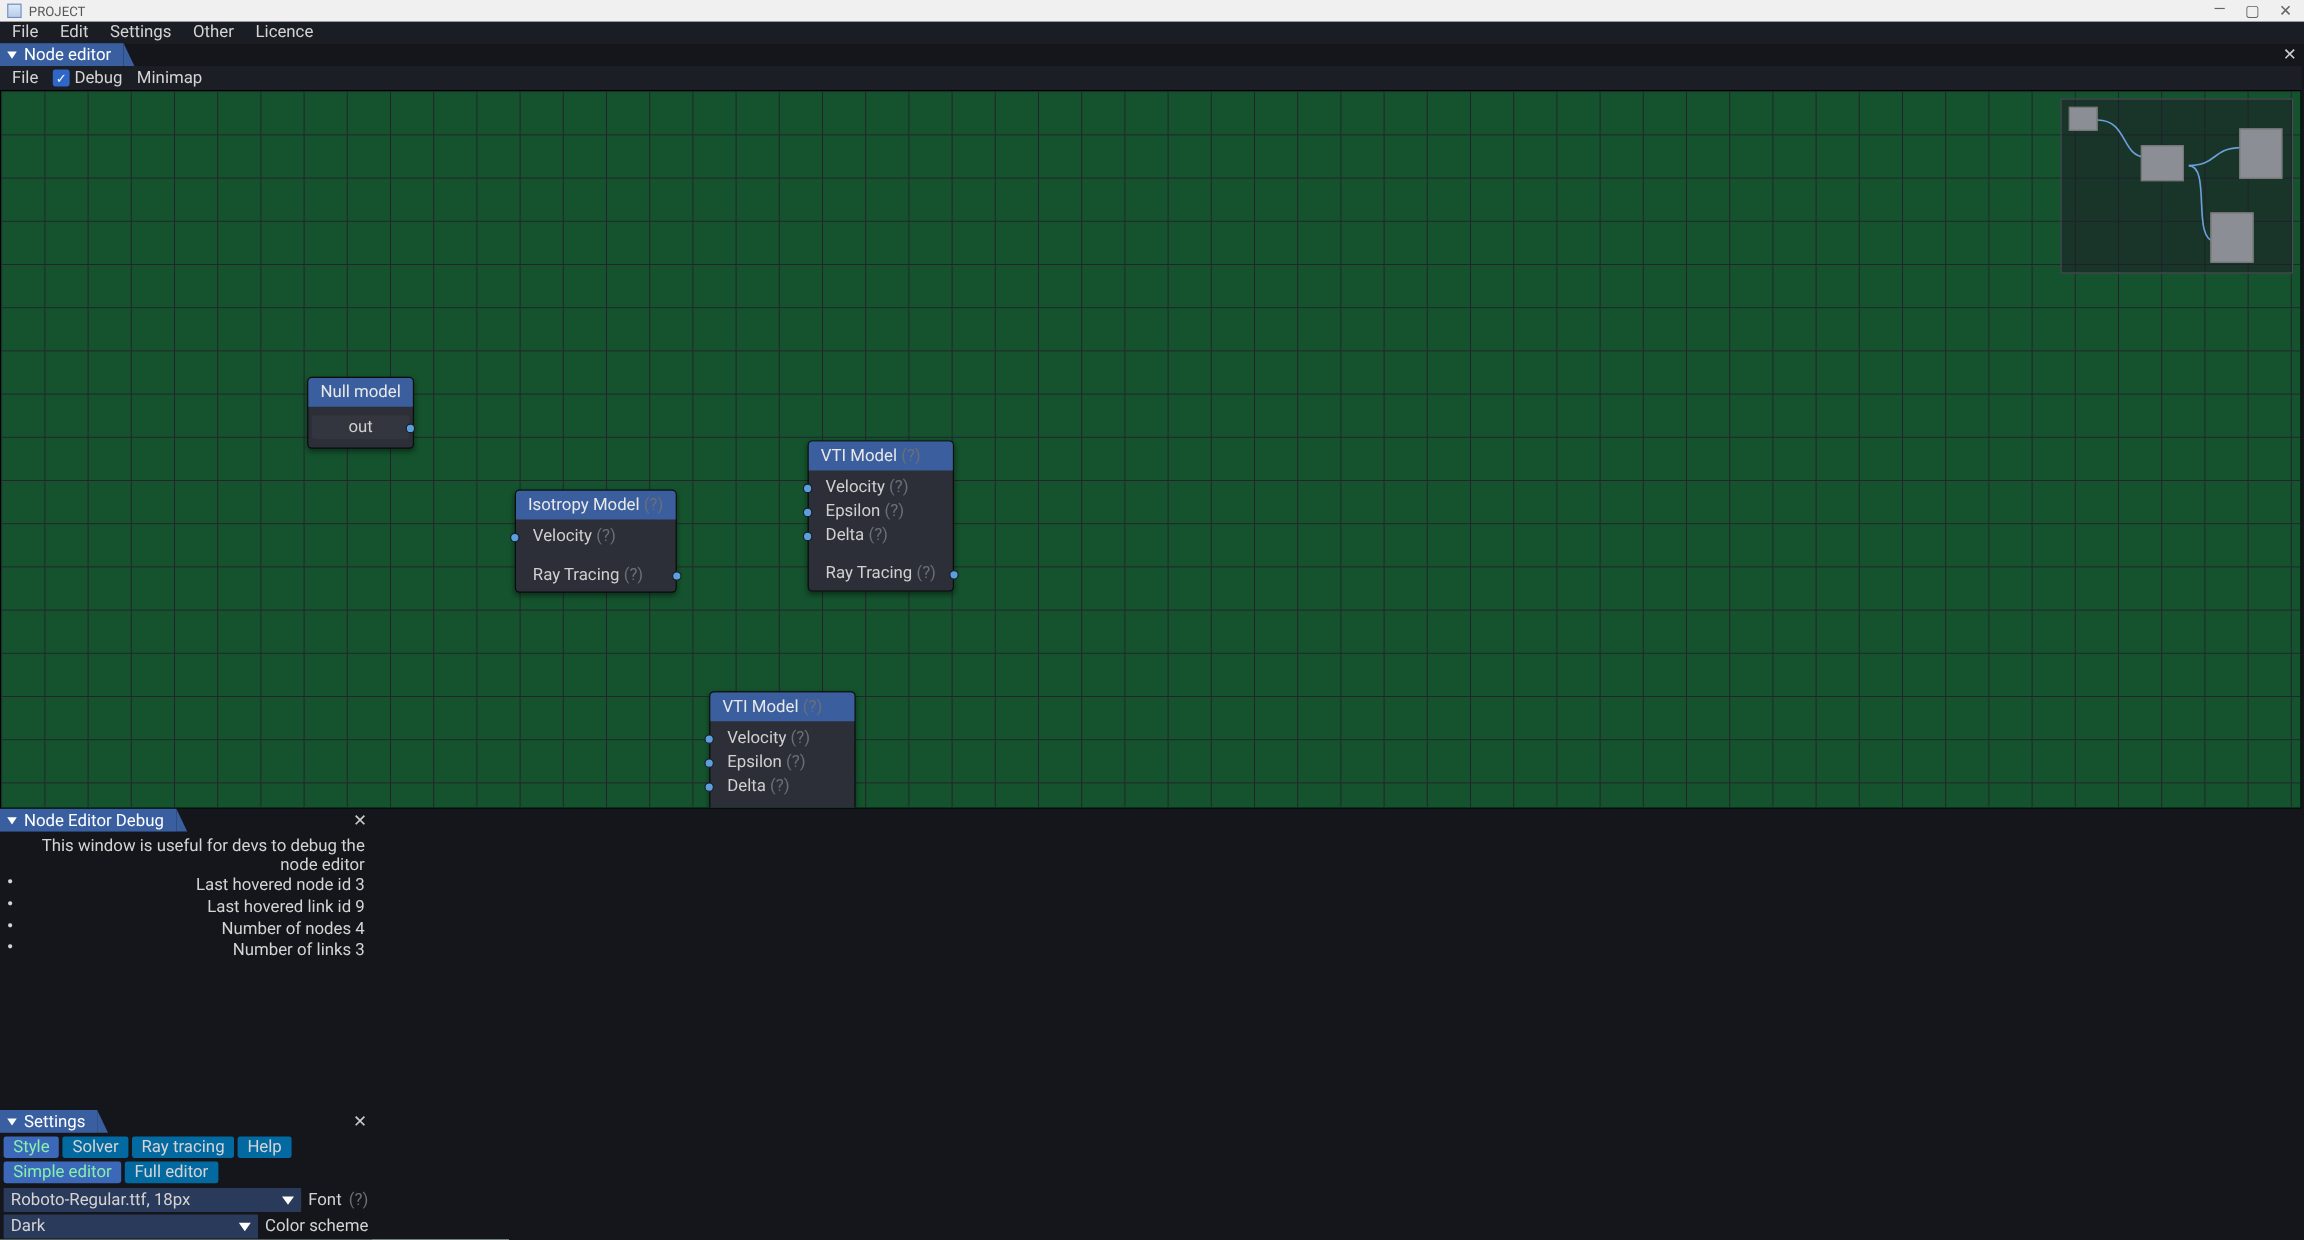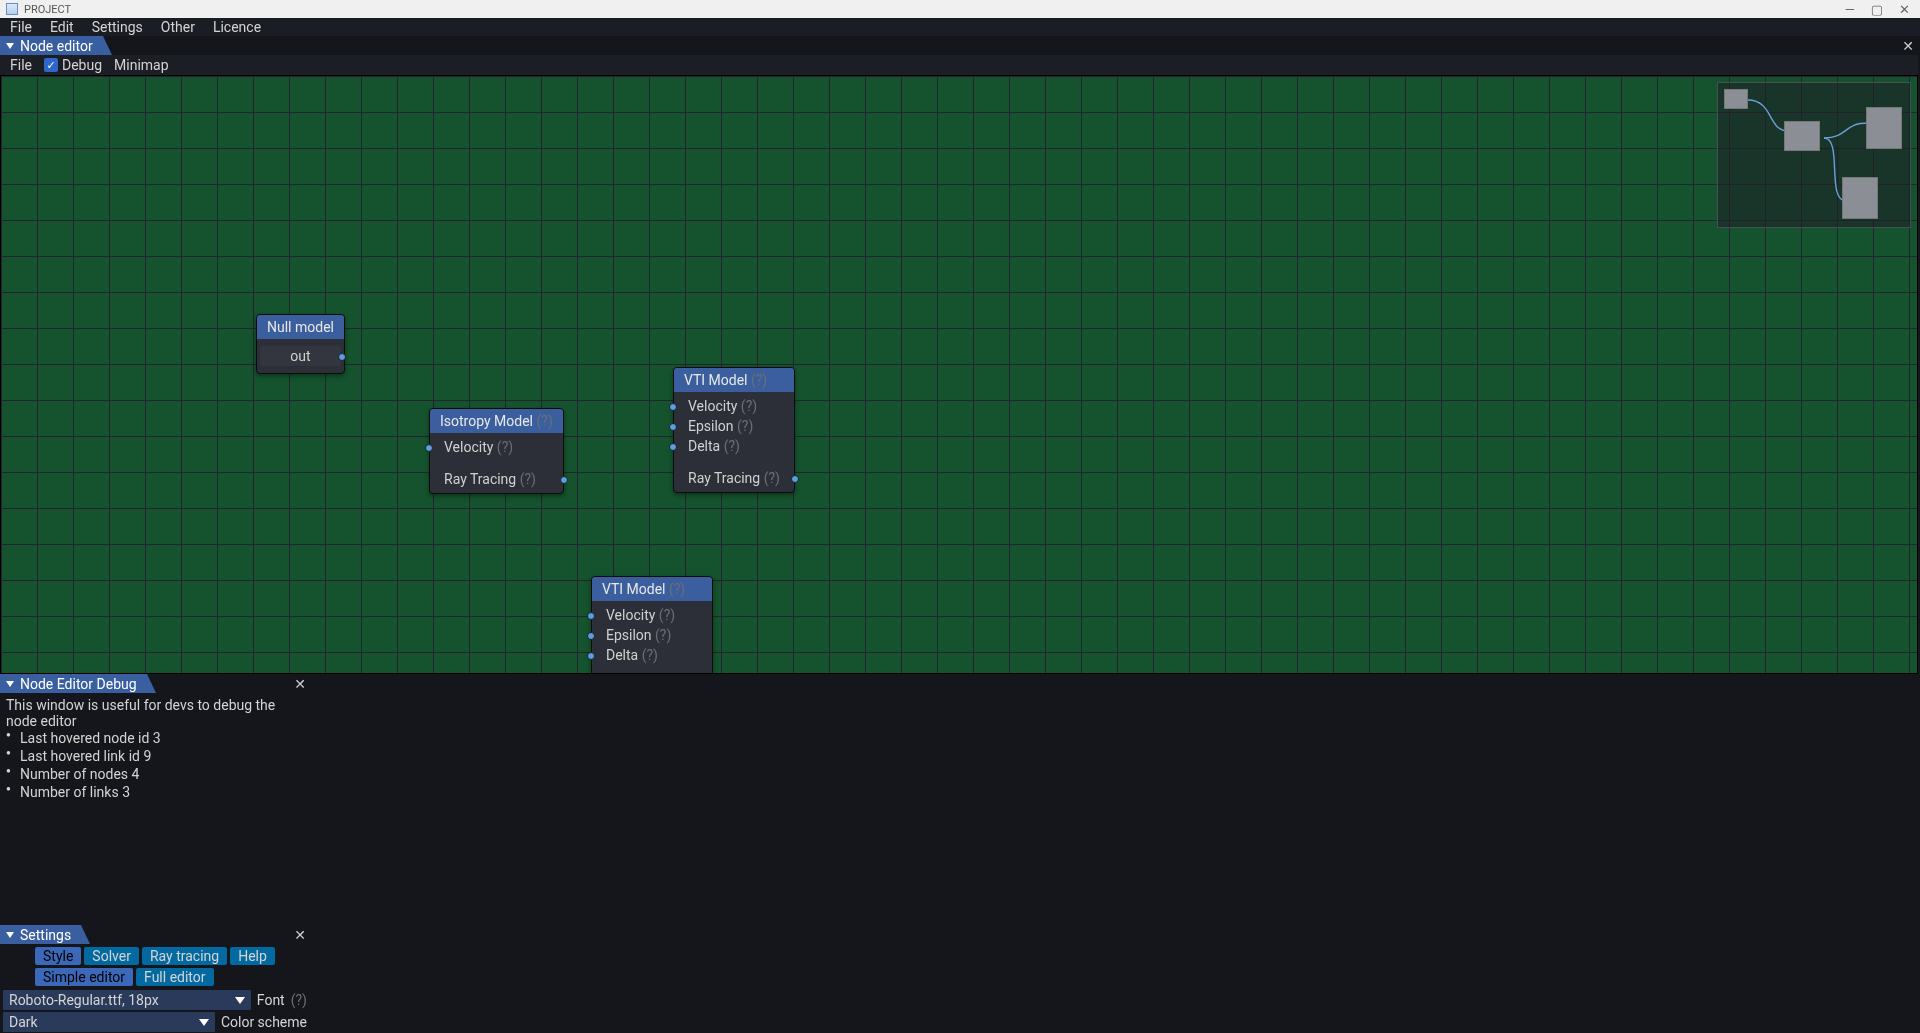--- a/index.html
+++ b/index.html
@@ -172,38 +172,38 @@
 }
 .mini-node {
   position:absolute;
   background:#8b8e95;
   border:1px solid #777;
 }
 .debug-panel, .settings-panel {
   background:#14161b;
   color:#d4d4d4;
 }
-.debug-body { padding:4px 6px; }
+.debug-body { padding:4px 6px;text-align:right; }
 .debug-body ul { list-style:none; padding-left:14px; }
 .debug-body li { position:relative; padding:1px 0; }
 .debug-body li::before {
   content:"●";
   position:absolute; left:-14px; top:1px;
   font-size:8px; color:#d4d4d4;
 }
 .debug-panel { flex: 0 0 auto; }
 .debug-spacer { height: 120px; }
 .settings-subtabs { display:flex; gap:3px; padding:3px 3px; flex-wrap:wrap;}
 .subtab {
   background:#0369a1;
   padding:1px 8px;
   border-radius:2px;
   font-size:14px;
 }
-.subtab.active { background:#3b68b8; color:#000000;margin-left:32px; }
+.subtab.active { background:#3b68b8; color:#86efac; }
 .settings-subtabs.second { padding-top:0; }
 .setting-row {
   display:flex;
   align-items:center;
   padding:1px 3px;
   gap:6px;
 }
 .setting-select {
   flex:1;
   background:#2a3a5a;

